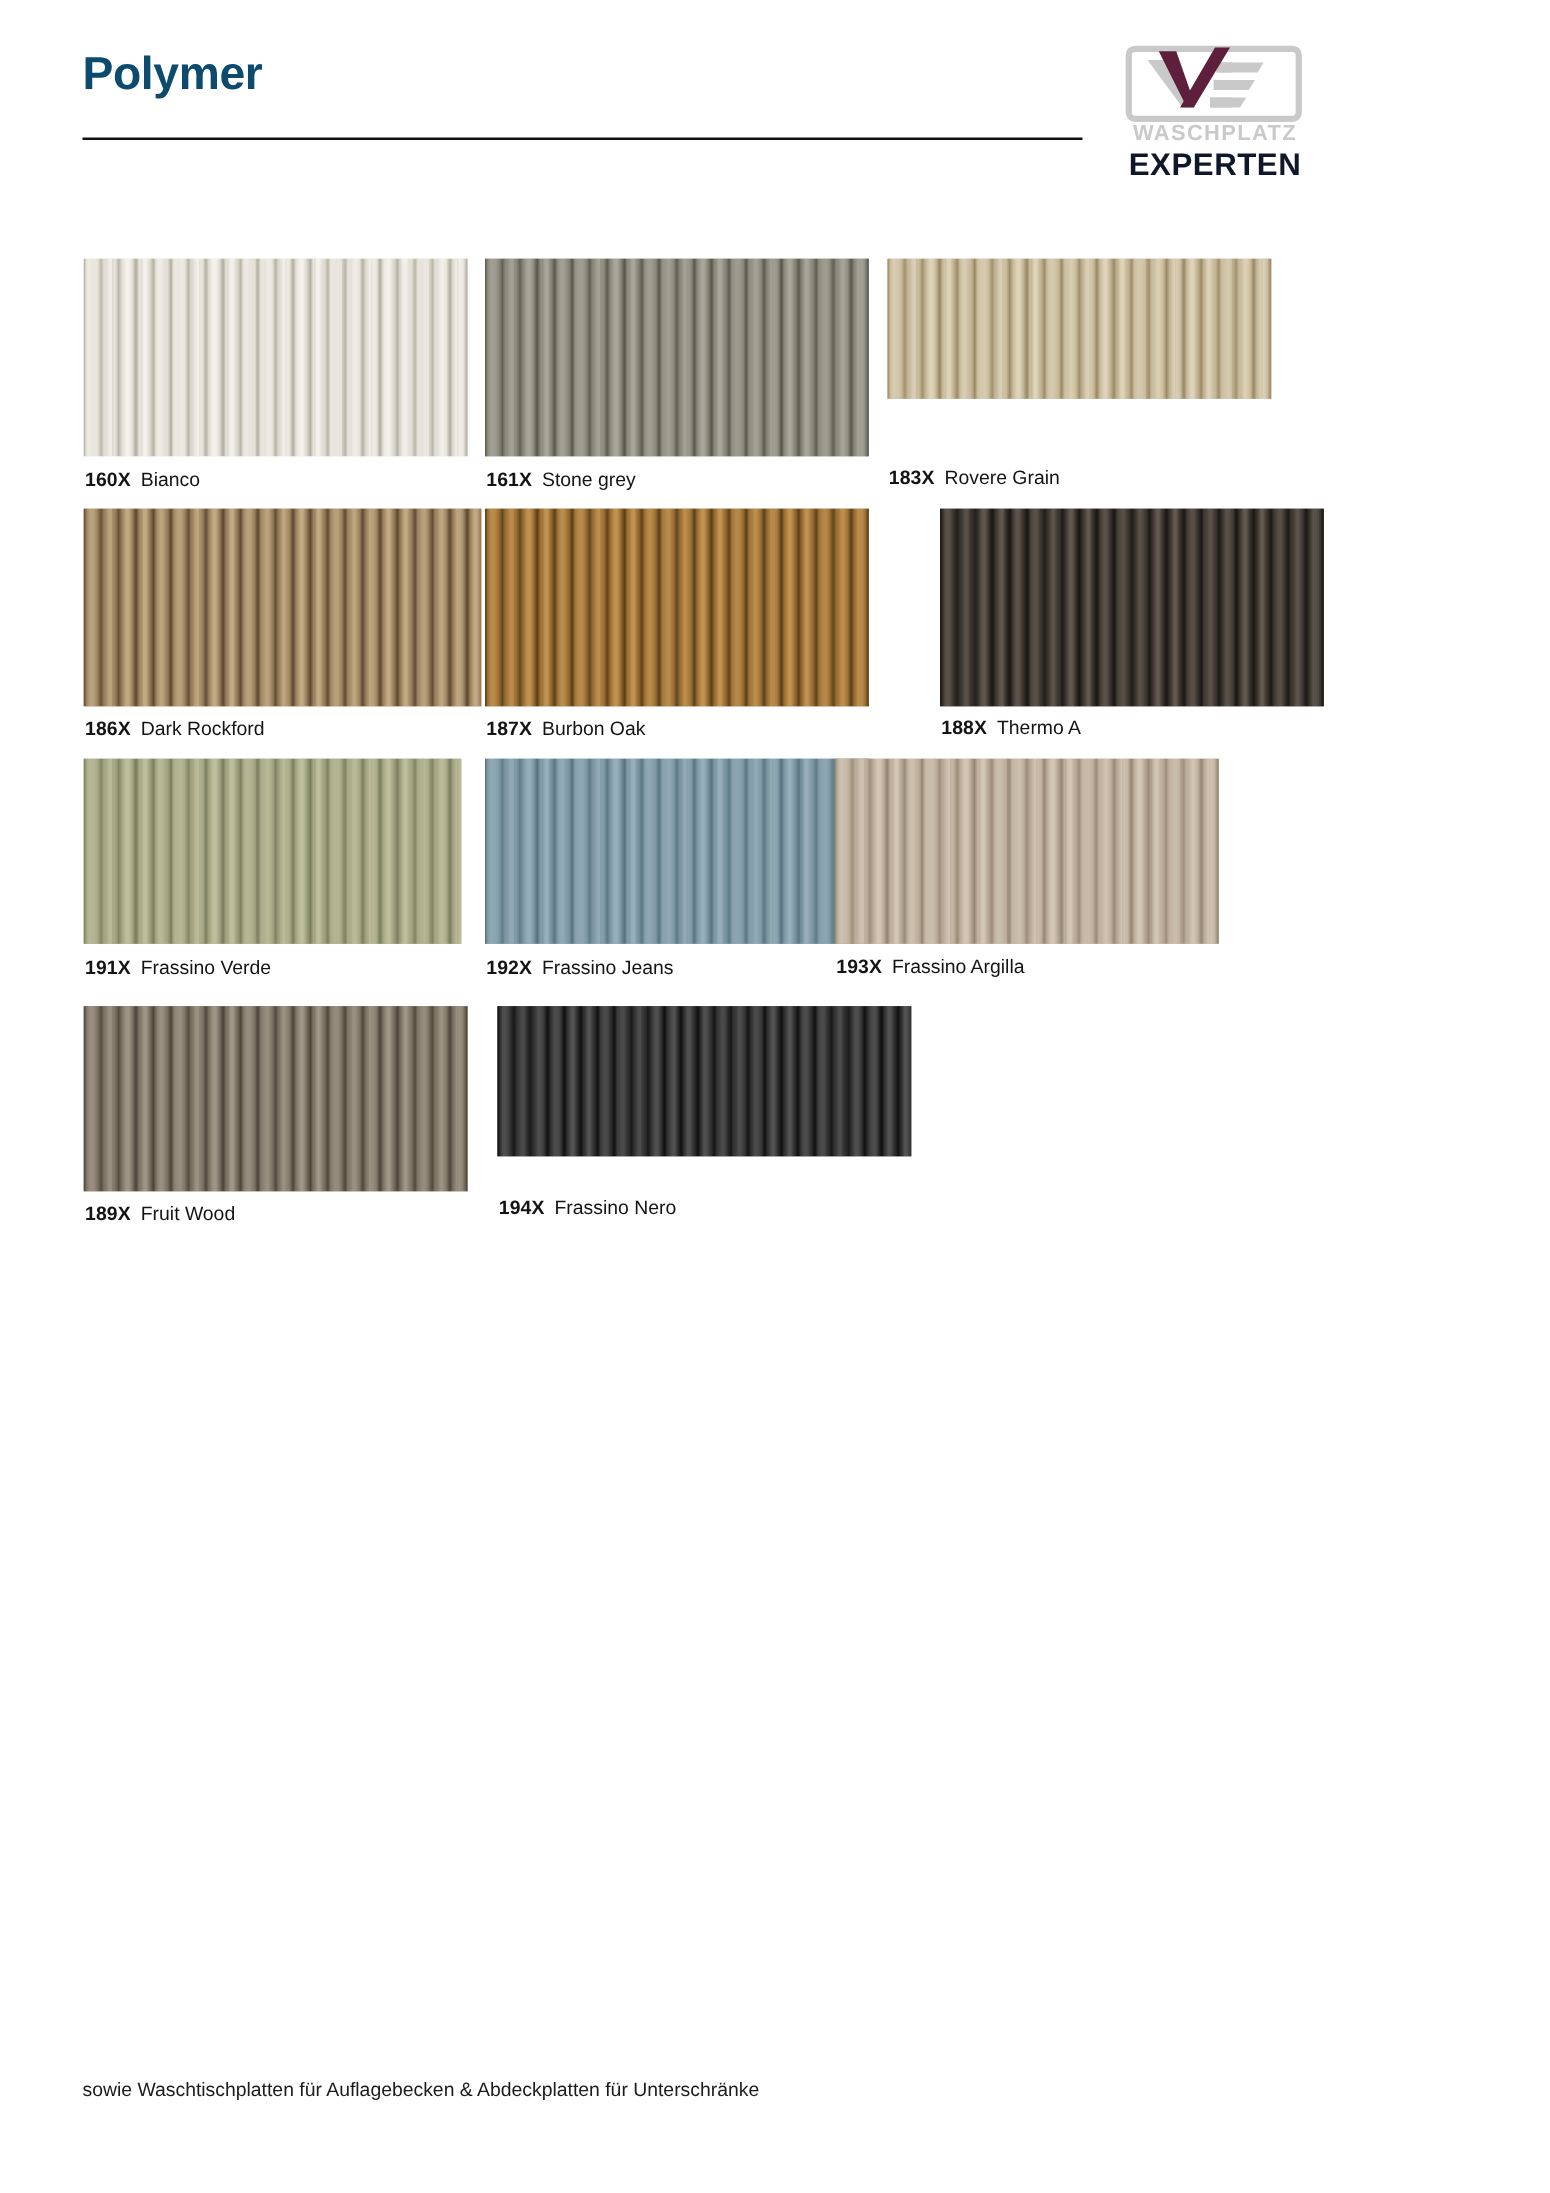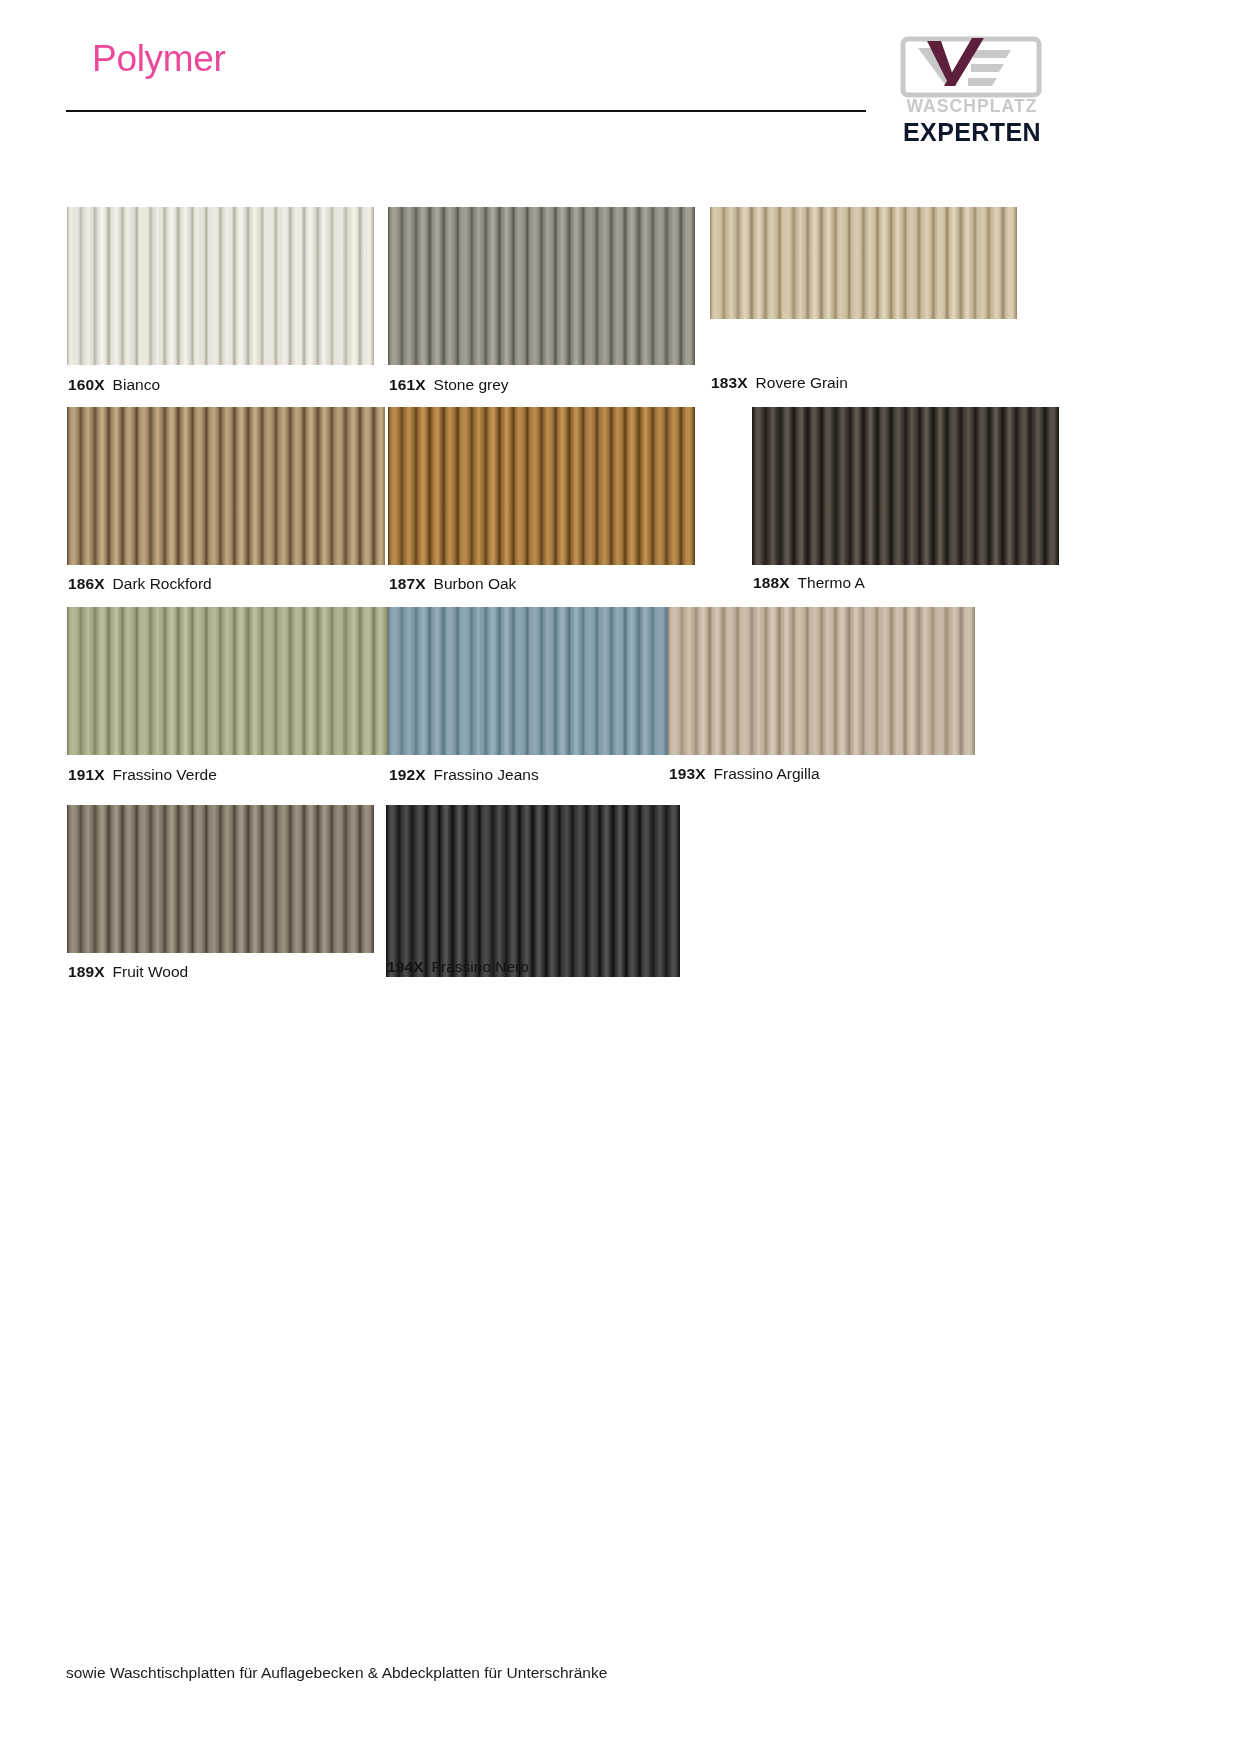--- a/index.html
+++ b/index.html
@@ -21,25 +21,24 @@
     position: absolute;
     left: 0; top: 0;
     width: 1240px;
     height: 160px;
   }
   .page-title {
     position: absolute;
     left: 66px;
     top: 40px;
     font-size: 37px;
-    font-weight: normal;
+    font-weight: bold;
     letter-spacing: -0.3px;
-    color: #ec4899;
-    line-height: 1;
-    margin-left: 26px;
+    color: #0c4a6e;
+    line-height: 1;
   }
   .title-rule {
     position: absolute;
     left: 66px;
     top: 110px;
     width: 800px;
     height: 2px;
     background: #111111;
   }
 
@@ -207,21 +206,21 @@
 
   <div class="cell" style="left:752px;top:407px;width:307px;height:158px;">
     <div class="swatch">
         <div class="swatch-inner" style="background-image: repeating-linear-gradient(90deg, rgba(0, 0, 0, 0.07) 0px, rgba(0, 0, 0, 0) 2px, rgba(255, 255, 255, 0.05) 4px, rgba(0, 0, 0, 0.05) 7px, rgba(0, 0, 0, 0) 11px, rgba(255, 255, 255, 0.04) 14px, rgba(0, 0, 0, 0.06) 18px, rgba(0, 0, 0, 0) 23px), repeating-linear-gradient(90deg, rgb(26, 22, 19) 0px, rgb(54, 48, 42) 2.23px, rgb(92, 83, 74) 5.86px, rgb(92, 83, 74) 7.81px, rgb(54, 48, 42) 11.16px, rgb(26, 22, 19) 13.95px); background-color: rgb(54, 48, 42);"></div>
       </div>
     <div class="label" style="top:168px;">
       <span class="code">188X</span><span class="name">Thermo A</span>
     </div>
   </div>
 
-  <div class="cell" style="left:67px;top:607px;width:368px;height:148px;">
+  <div class="cell" style="left:67px;top:607px;width:302px;height:148px;">
     <div class="swatch">
         <div class="swatch-inner" style="background-image: repeating-linear-gradient(90deg, rgba(0, 0, 0, 0.07) 0px, rgba(0, 0, 0, 0) 2px, rgba(255, 255, 255, 0.05) 4px, rgba(0, 0, 0, 0.05) 7px, rgba(0, 0, 0, 0) 11px, rgba(255, 255, 255, 0.04) 14px, rgba(0, 0, 0, 0.06) 18px, rgba(0, 0, 0, 0) 23px), repeating-linear-gradient(90deg, rgb(126, 129, 98) 0px, rgb(166, 168, 131) 2.23px, rgb(189, 189, 155) 5.86px, rgb(189, 189, 155) 7.81px, rgb(166, 168, 131) 11.16px, rgb(126, 129, 98) 13.95px); background-color: rgb(166, 168, 131);"></div>
       </div>
     <div class="label" style="top:160px;">
       <span class="code">191X</span><span class="name">Frassino Verde</span>
     </div>
   </div>
 
   <div class="cell" style="left:388px;top:607px;width:307px;height:148px;">
     <div class="swatch">
@@ -243,21 +242,21 @@
 
   <div class="cell" style="left:67px;top:805px;width:307px;height:148px;">
     <div class="swatch">
         <div class="swatch-inner" style="background-image: repeating-linear-gradient(90deg, rgba(0, 0, 0, 0.07) 0px, rgba(0, 0, 0, 0) 2px, rgba(255, 255, 255, 0.05) 4px, rgba(0, 0, 0, 0.05) 7px, rgba(0, 0, 0, 0) 11px, rgba(255, 255, 255, 0.04) 14px, rgba(0, 0, 0, 0.06) 18px, rgba(0, 0, 0, 0) 23px), repeating-linear-gradient(90deg, rgb(78, 70, 58) 0px, rgb(125, 114, 98) 2.23px, rgb(157, 147, 131) 5.86px, rgb(157, 147, 131) 7.81px, rgb(125, 114, 98) 11.16px, rgb(78, 70, 58) 13.95px); background-color: rgb(125, 114, 98);"></div>
       </div>
     <div class="label" style="top:159px;">
       <span class="code">189X</span><span class="name">Fruit Wood</span>
     </div>
   </div>
 
-  <div class="cell" style="left:386px;top:805px;width:294px;height:172px;">
+  <div class="cell" style="left:398px;top:805px;width:294px;height:120px;padding-left:37px;">
     <div class="swatch">
         <div class="swatch-inner" style="background-image: repeating-linear-gradient(90deg, rgba(0, 0, 0, 0.07) 0px, rgba(0, 0, 0, 0) 2px, rgba(255, 255, 255, 0.05) 4px, rgba(0, 0, 0, 0.05) 7px, rgba(0, 0, 0, 0) 11px, rgba(255, 255, 255, 0.04) 14px, rgba(0, 0, 0, 0.06) 18px, rgba(0, 0, 0, 0) 23px), repeating-linear-gradient(90deg, rgb(16, 16, 16) 0px, rgb(46, 46, 46) 2.14px, rgb(77, 77, 77) 5.61px, rgb(77, 77, 77) 7.48px, rgb(46, 46, 46) 10.69px, rgb(16, 16, 16) 13.36px); background-color: rgb(46, 46, 46);"></div>
       </div>
     <div class="label" style="top:154px;">
       <span class="code">194X</span><span class="name">Frassino Nero</span>
     </div>
   </div>
 
 </div>
 

